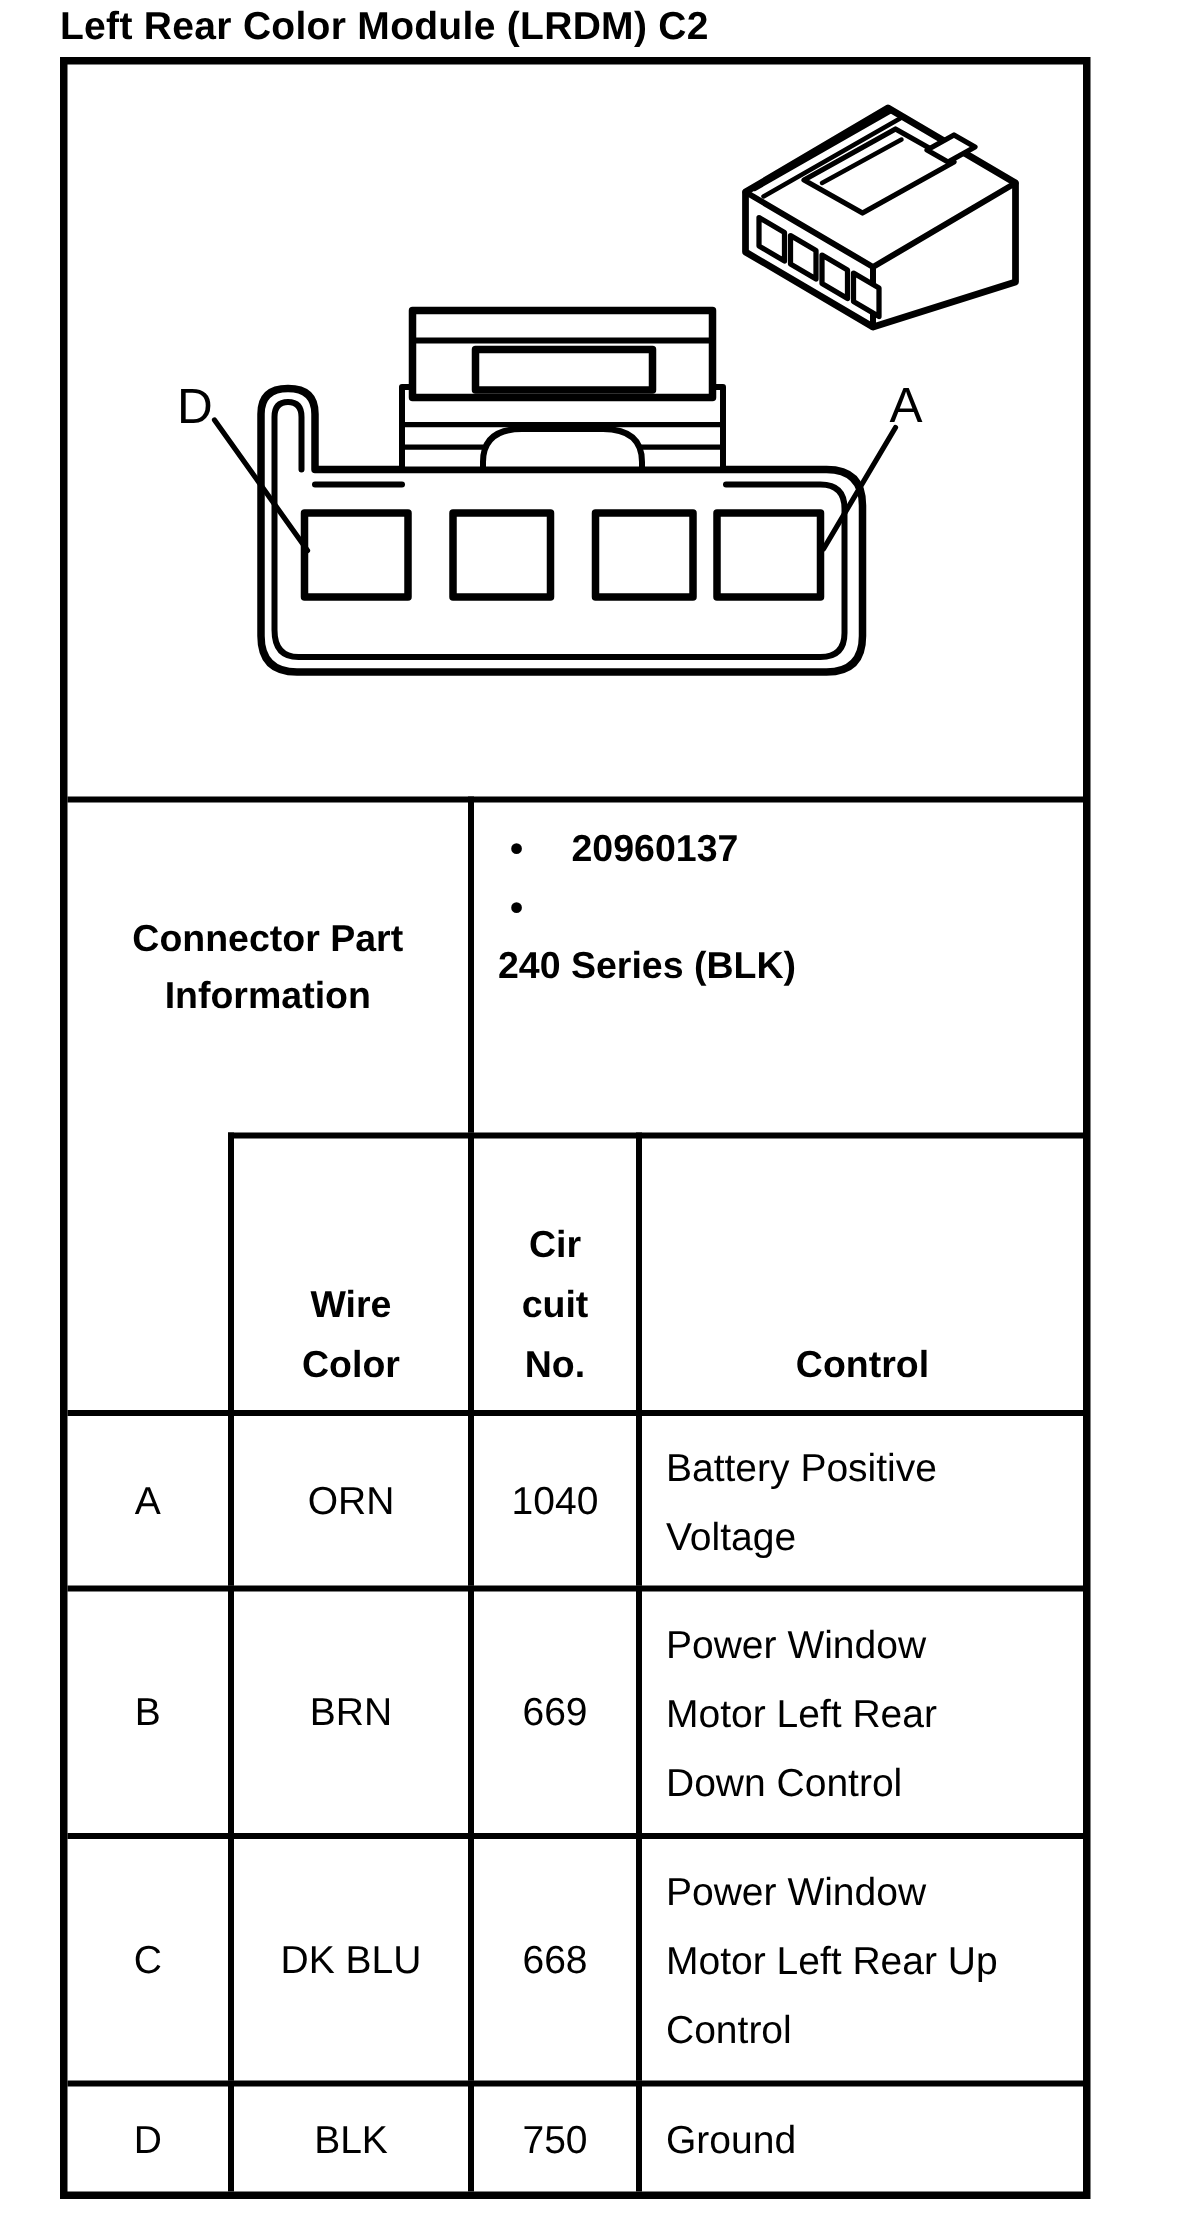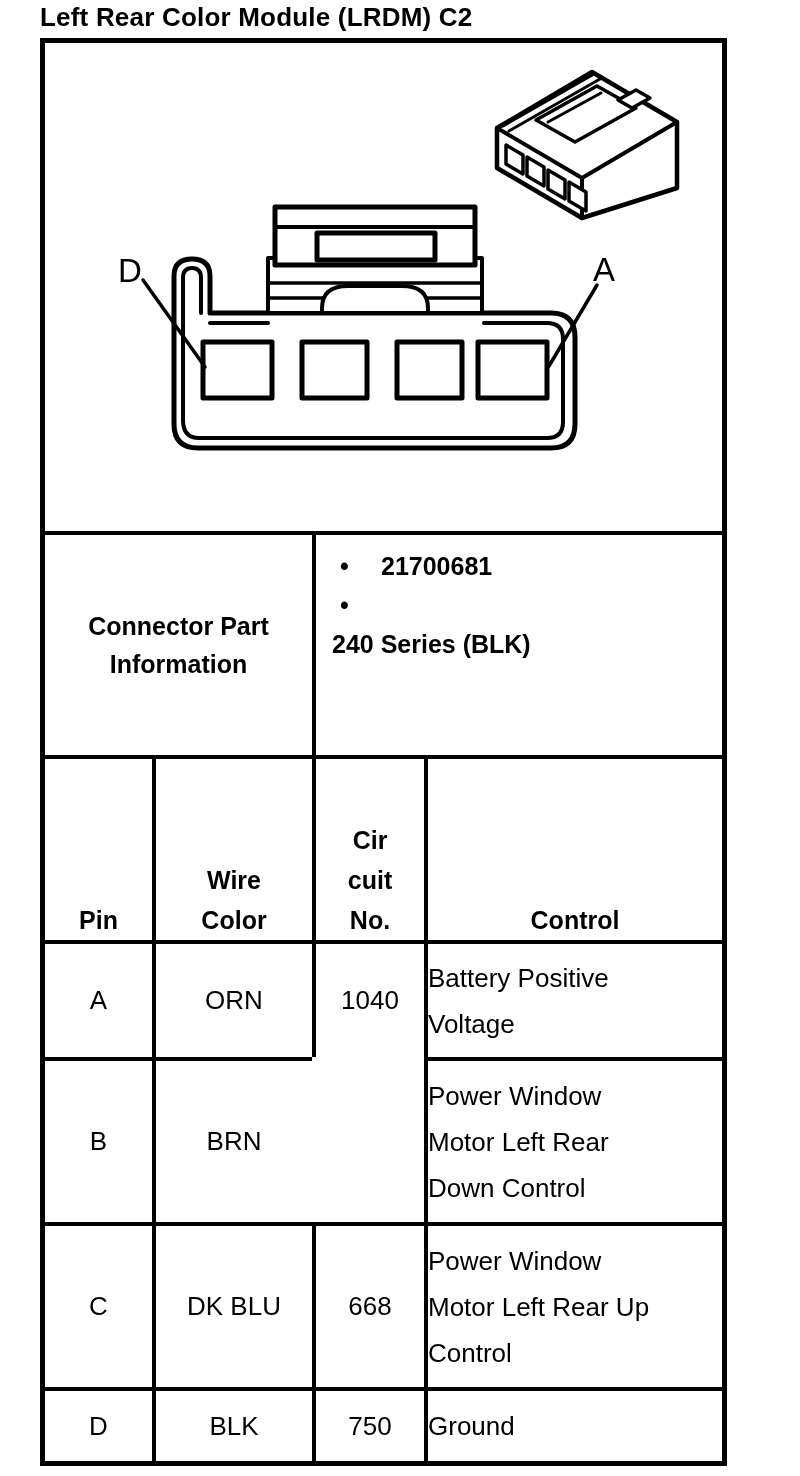--- a/index.html
+++ b/index.html
@@ -37,29 +37,29 @@
     padding:12px 6px 0 16px;font-weight:bold;font-size:25px;line-height:39px;
   }
   .bullet-row{display:flex;}
   .bullet-dot{flex:0 0 41px;padding-left:8px;}
   .bullet-text{flex:1;}
   .wrap-line{padding-left:0;}
 
   .th{
     display:flex;flex-direction:column;justify-content:flex-end;align-items:center;
     text-align:center;font-weight:bold;font-size:25px;line-height:40px;
-    white-space:pre-line;
+    padding-bottom:10px;white-space:pre-line;
   }
   .td{
     display:flex;align-items:center;justify-content:center;
     font-size:26px;
   }
   .td-func{
     display:flex;align-items:center;justify-content:flex-start;
-    font-size:26px;line-height:46px;white-space:pre-line;
+    font-size:26px;line-height:46px;padding-left:16px;white-space:pre-line;
   }
   .r3{grid-row:3}.r4{grid-row:4}.r5{grid-row:5}.r6{grid-row:6}.r7{grid-row:7}
   .c1{grid-column:1}.c2{grid-column:2}.c3{grid-column:3}.c4{grid-column:4}
 
   .diagram-label{font-size:33px;font-family:"Liberation Sans",sans-serif;}
 </style>
 </head>
 <body>
 
 <div class="page-title">Left Rear Color Module (LRDM) C2</div>
@@ -115,44 +115,44 @@
       </g>
     </svg>
   </div>
 
   <div class="cell cell-pi-label bt">Connector Part
 Information</div>
 
   <div class="cell cell-pi-value bt bl">
     <div class="bullet-row">
       <span class="bullet-dot">•</span>
-      <span class="bullet-text">21700681</span>
+      <span class="bullet-text">20960137</span>
     </div>
     <div class="bullet-row">
       <span class="bullet-dot">•</span>
     </div>
     <div class="wrap-line">240 Series (BLK)</div>
   </div>
 
-  <div class="cell th r3 c1 bt">Pin</div>
   <div class="cell th r3 c2 bt bl">Wire
 Color</div>
   <div class="cell th r3 c3 bt bl">Cir
 cuit
 No.</div>
   <div class="cell th r3 c4 bt bl">Control</div>
 
   <div class="cell td r4 c1 bt">A</div>
   <div class="cell td r4 c2 bt bl">ORN</div>
   <div class="cell td r4 c3 bt bl">1040</div>
   <div class="cell td-func r4 c4 bt bl">Battery Positive
 Voltage</div>
 
   <div class="cell td r5 c1 bt">B</div>
   <div class="cell td r5 c2 bt bl">BRN</div>
+  <div class="cell td r5 c3 bt bl">669</div>
   <div class="cell td-func r5 c4 bt bl">Power Window
 Motor Left Rear
 Down Control</div>
 
   <div class="cell td r6 c1 bt">C</div>
   <div class="cell td r6 c2 bt bl">DK BLU</div>
   <div class="cell td r6 c3 bt bl">668</div>
   <div class="cell td-func r6 c4 bt bl">Power Window
 Motor Left Rear Up
 Control</div>

